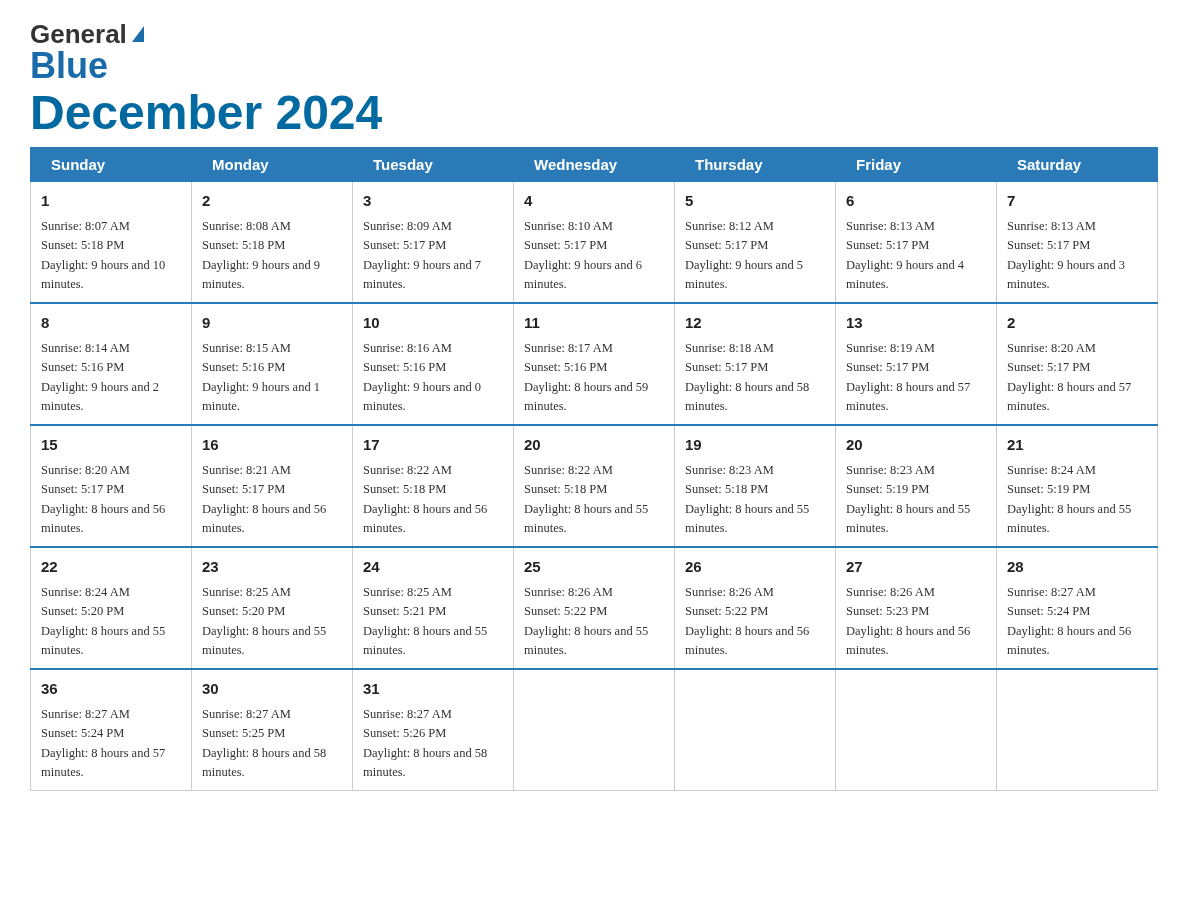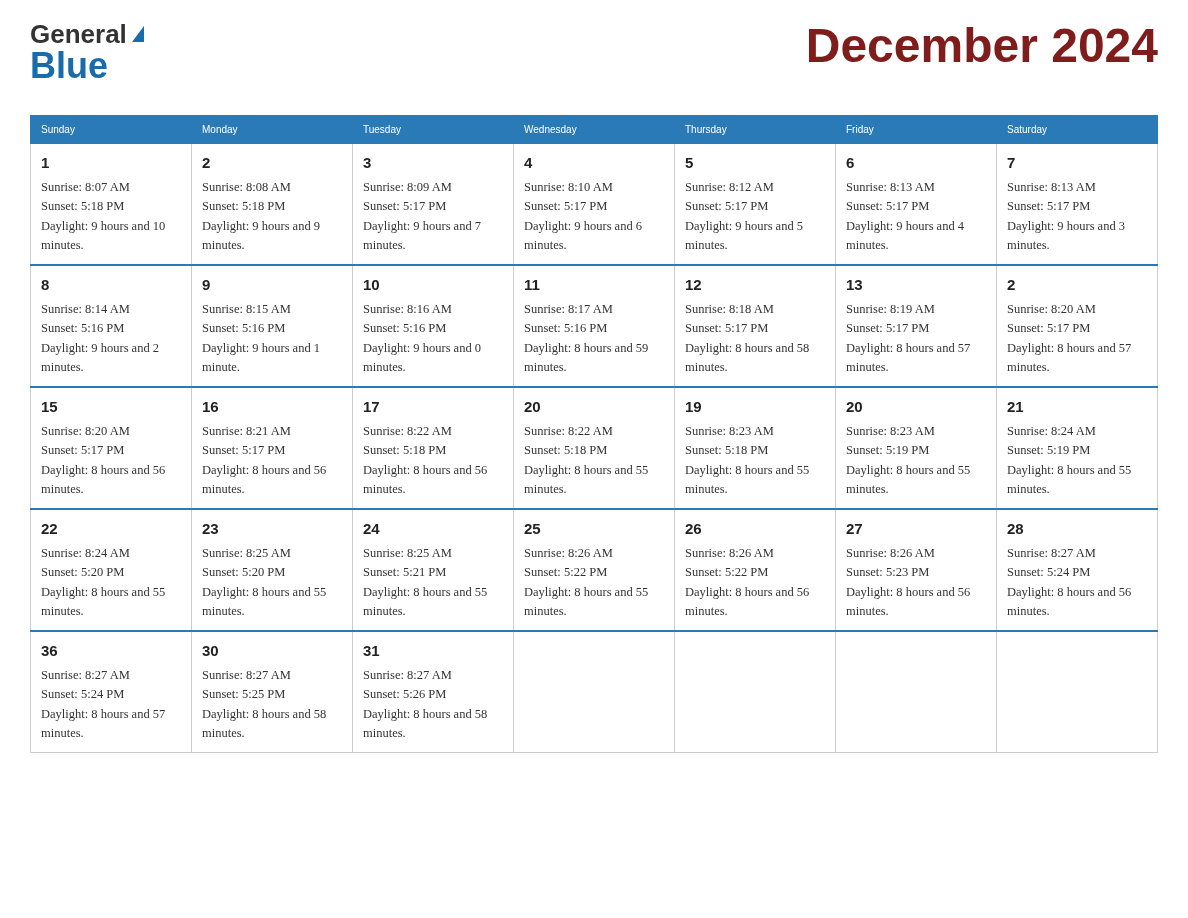--- a/index.html
+++ b/index.html
@@ -6,52 +6,53 @@
     body {
       font-family: Arial, sans-serif;
       background: #fff;
       color: #333;
       padding: 20px 30px;
     }
     .header {
       display: flex;
       justify-content: space-between;
       align-items: flex-start;
-      margin-bottom: 28px;
+      margin-bottom: 8px;
+      flex-direction: column;
     }
     .logo-area {
       display: flex;
       flex-direction: column;
       align-items: flex-start;
     }
     .title-area {
       text-align: right;
     }
     .month-title {
       font-size: 48px;
       font-weight: bold;
-      color: #7f1d1d;
+      color: #0369a1;
       line-height: 1.1;
     }
     .location-title {
       font-size: 20px;
       color: #444;
       margin-top: 4px;
     }
     .calendar-table {
       width: 100%;
       border-collapse: collapse;
       border: 1px solid #2a7ab8;
     }
     .calendar-table th {
       background-color: #2a7ab8;
       color: #fff;
-      font-size: 10px;
-      font-weight: normal;
-      padding: 8px 10px;
+      font-size: 15px;
+      font-weight: bold;
+      padding: 8px 20px;
       text-align: left;
       border: 1px solid #2a7ab8;
     }
     .calendar-table td {
       vertical-align: top;
       padding: 8px 10px;
       border: 1px solid #ccc;
       width: 14.28%;
       font-size: 13px;
       line-height: 1.5;

